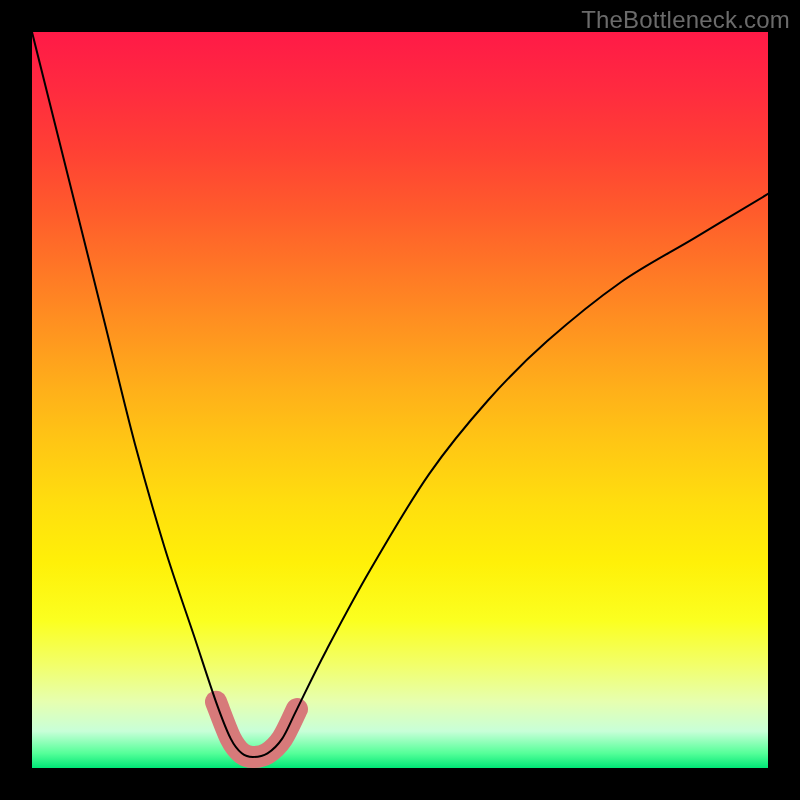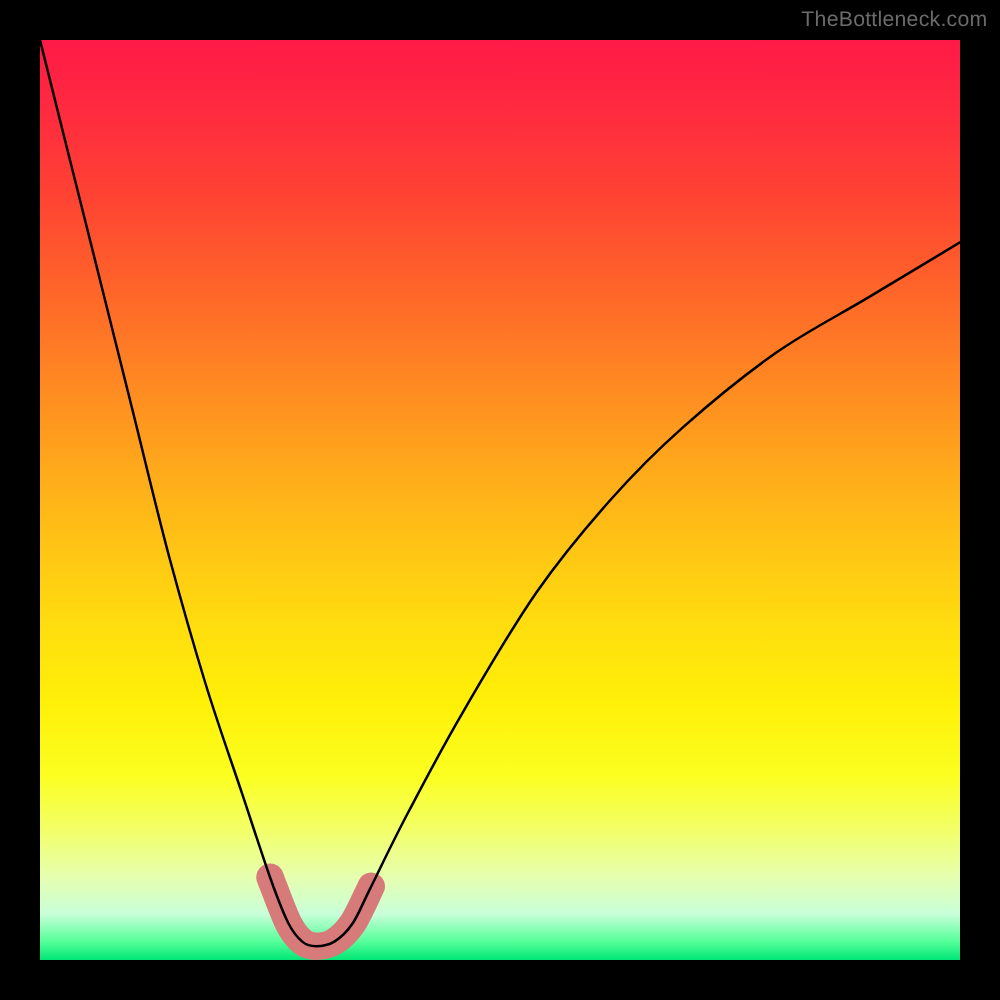--- a/index.html
+++ b/index.html
@@ -45,21 +45,21 @@
       #c8ffd8 95%,
       #55ff99 98%,
       #00e676 100%
     );
   }
   .watermark {
     position: absolute;
     top: 6px;
     right: 10px;
     color: #6b6b6b;
-    font-size: 17px;
+    font-size: 24px;
     letter-spacing: 0.2px;
     user-select: none;
   }
   svg {
     position: absolute;
     top: 0;
     left: 0;
   }
   .curve {
     fill: none;

